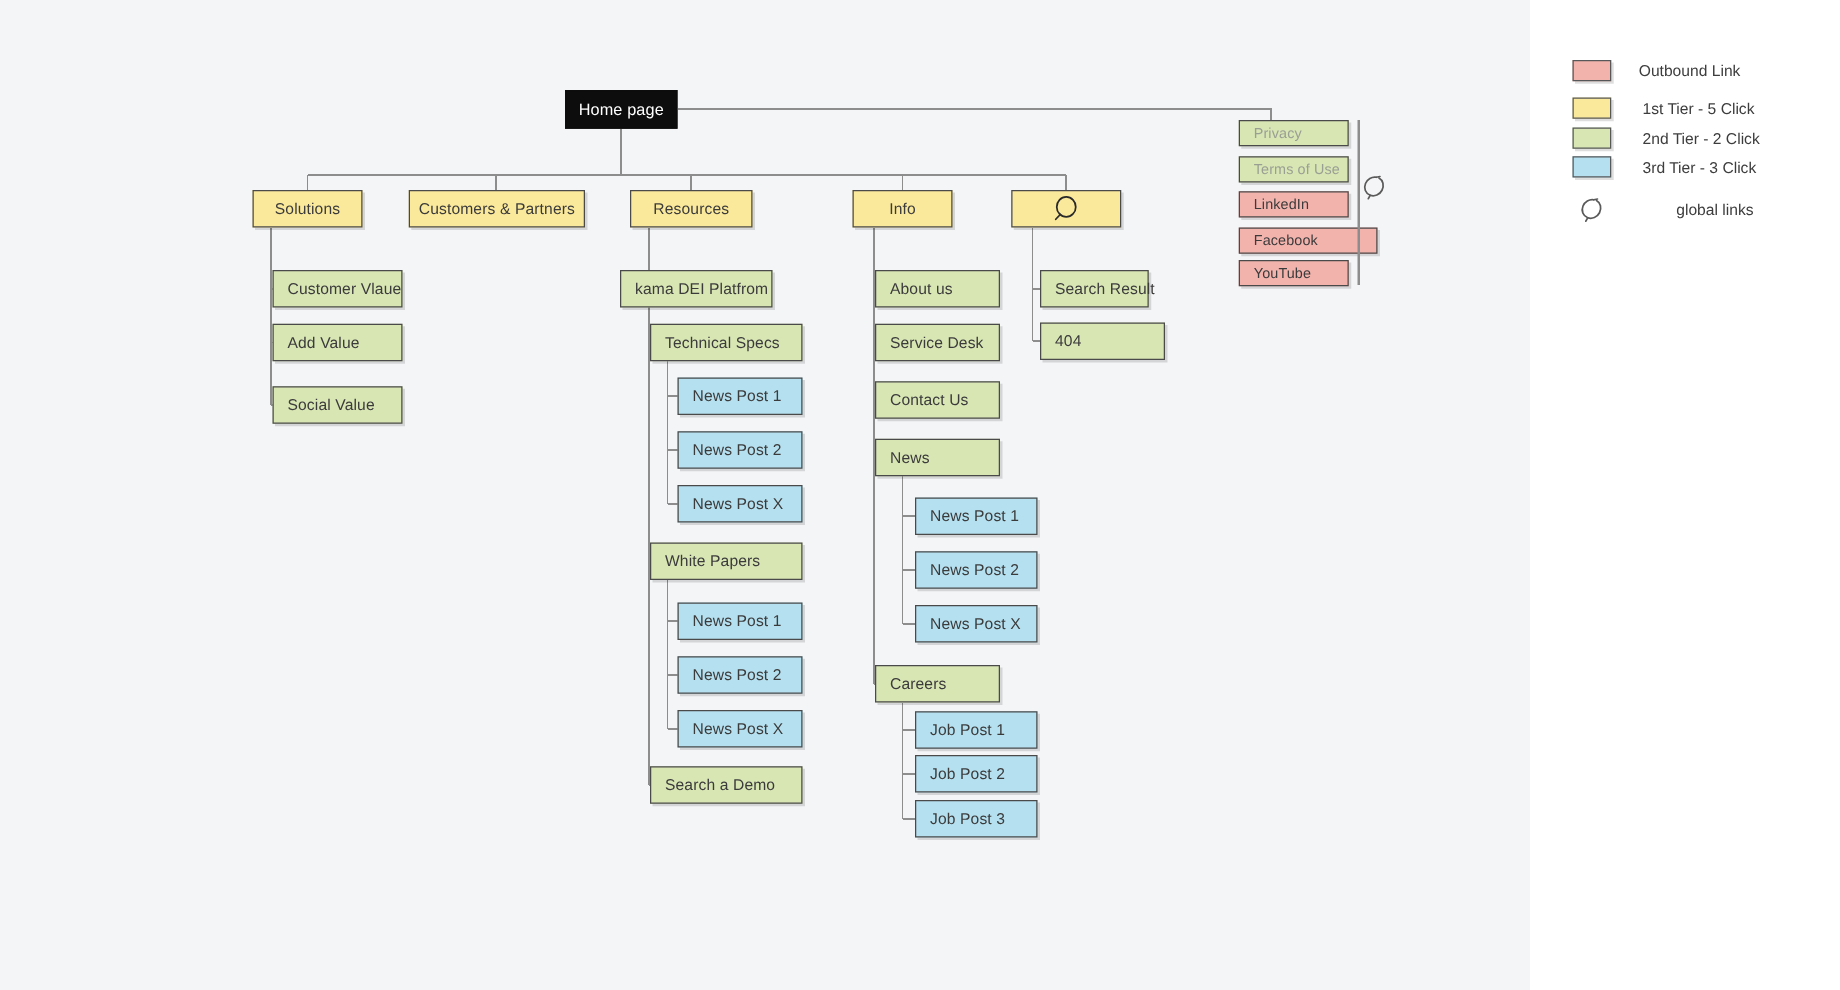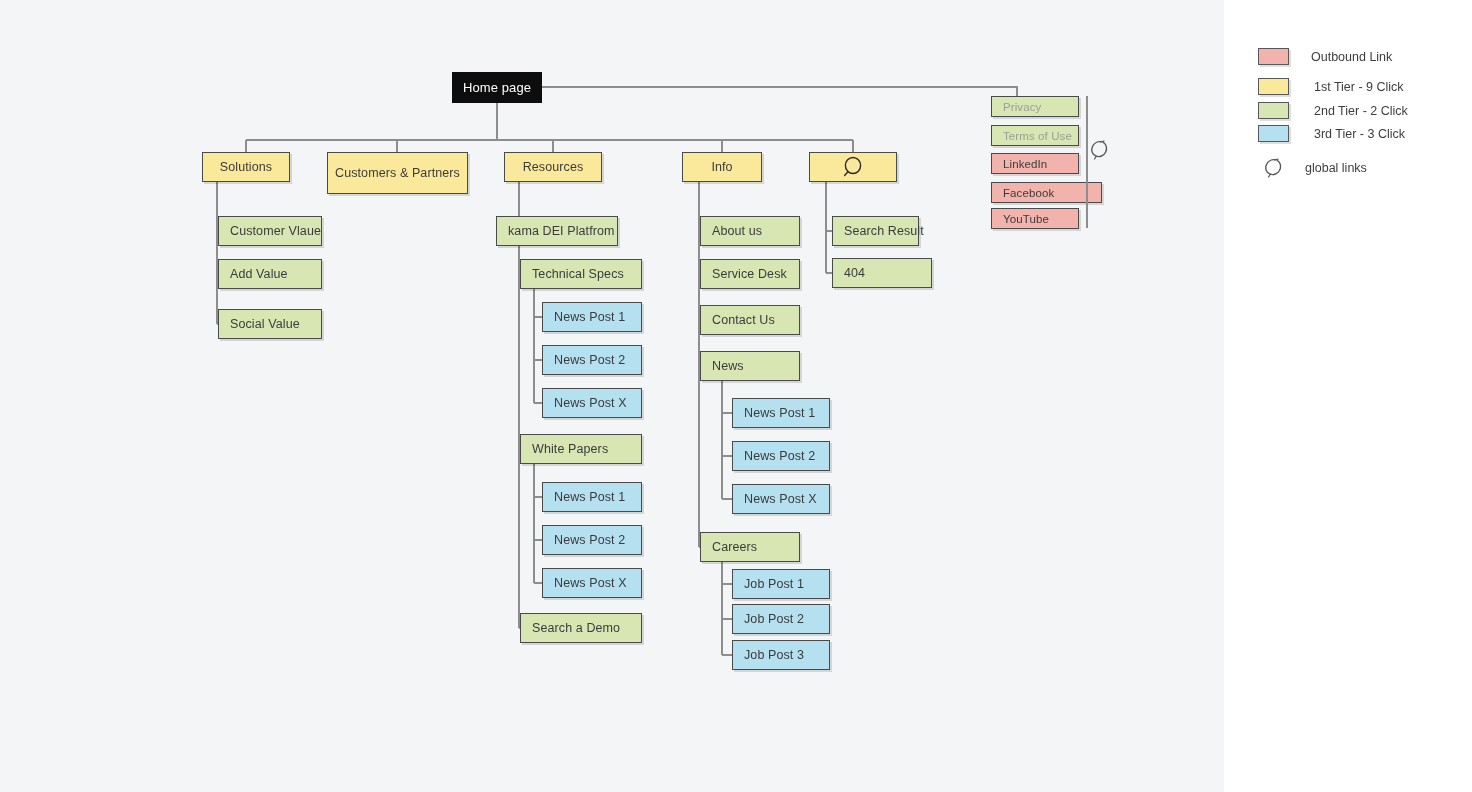--- a/index.html
+++ b/index.html
@@ -144,21 +144,21 @@
       </g>
     </svg>
 
     <div class="node home" style="left:452px;top:72px;width:90px;height:31px;">
       <span>Home page</span>
     </div>
 
     <div class="node tier1 center" style="left:202px;top:152px;width:88px;height:30px;">
       <span>Solutions</span>
     </div>
-    <div class="node tier1 center" style="left:327px;top:152px;width:141px;height:42px;">
+    <div class="node tier1 center" style="left:327px;top:152px;width:141px;height:30px;">
       <span>Customers &amp; Partners</span>
     </div>
     <div class="node tier1 center" style="left:504px;top:152px;width:98px;height:30px;">
       <span>Resources</span>
     </div>
     <div class="node tier1 center" style="left:682px;top:152px;width:80px;height:30px;">
       <span>Info</span>
     </div>
     <div class="node tier1 search-node" style="left:809px;top:152px;width:88px;height:30px;">
       <svg width="26" height="24" viewBox="0 0 26 24">
@@ -277,34 +277,34 @@
 
   <div id="panel">
 
     <div class="legend-row" style="left:34px;top:48px;">
       <span class="swatch" style="background:#f3b3ad;"></span>
       <span class="legend-label" style="margin-left:22px;">Outbound Link</span>
     </div>
 
     <div class="legend-row" style="left:34px;top:78px;">
       <span class="swatch" style="background:#fbe99b;"></span>
-      <span class="legend-label" style="margin-left:25px;">1st Tier - 9 Click</span>
+      <span class="legend-label" style="margin-left:25px;">1st Tier - 5 Click</span>
     </div>
 
     <div class="legend-row" style="left:34px;top:102px;">
       <span class="swatch" style="background:#d8e6b4;"></span>
       <span class="legend-label" style="margin-left:25px;">2nd Tier - 2 Click</span>
     </div>
 
     <div class="legend-row" style="left:34px;top:125px;">
       <span class="swatch" style="background:#b5e0f0;"></span>
       <span class="legend-label" style="margin-left:25px;">3rd Tier - 3 Click</span>
     </div>
 
-    <div class="legend-row" style="left:34px;top:156px;">
+    <div class="legend-row" style="left:34px;top:156px;gap:36px;">
       <svg width="22" height="24" viewBox="0 0 22 24" style="flex:none;margin-left:4px;">
         <path d="M15.2 4.4 C18.6 6.2 19.4 10.6 17.6 14.2 C15.8 17.8 11.6 19.4 8.2 18.2
                  C4.4 16.9 2.8 12.6 4.4 8.8 C5.8 5.4 9.4 3.2 13 3.8" fill="none" stroke="#5a5a5a" stroke-width="1.4" stroke-linecap="round"></path>
         <path d="M13 3.8 L16 3.2" fill="none" stroke="#5a5a5a" stroke-width="1.3" stroke-linecap="round"></path>
         <path d="M8.2 18.2 L6.6 21" fill="none" stroke="#5a5a5a" stroke-width="1.3" stroke-linecap="round"></path>
       </svg>
       <span class="legend-label" style="margin-left:21px;">global links</span>
     </div>
 
   </div>

